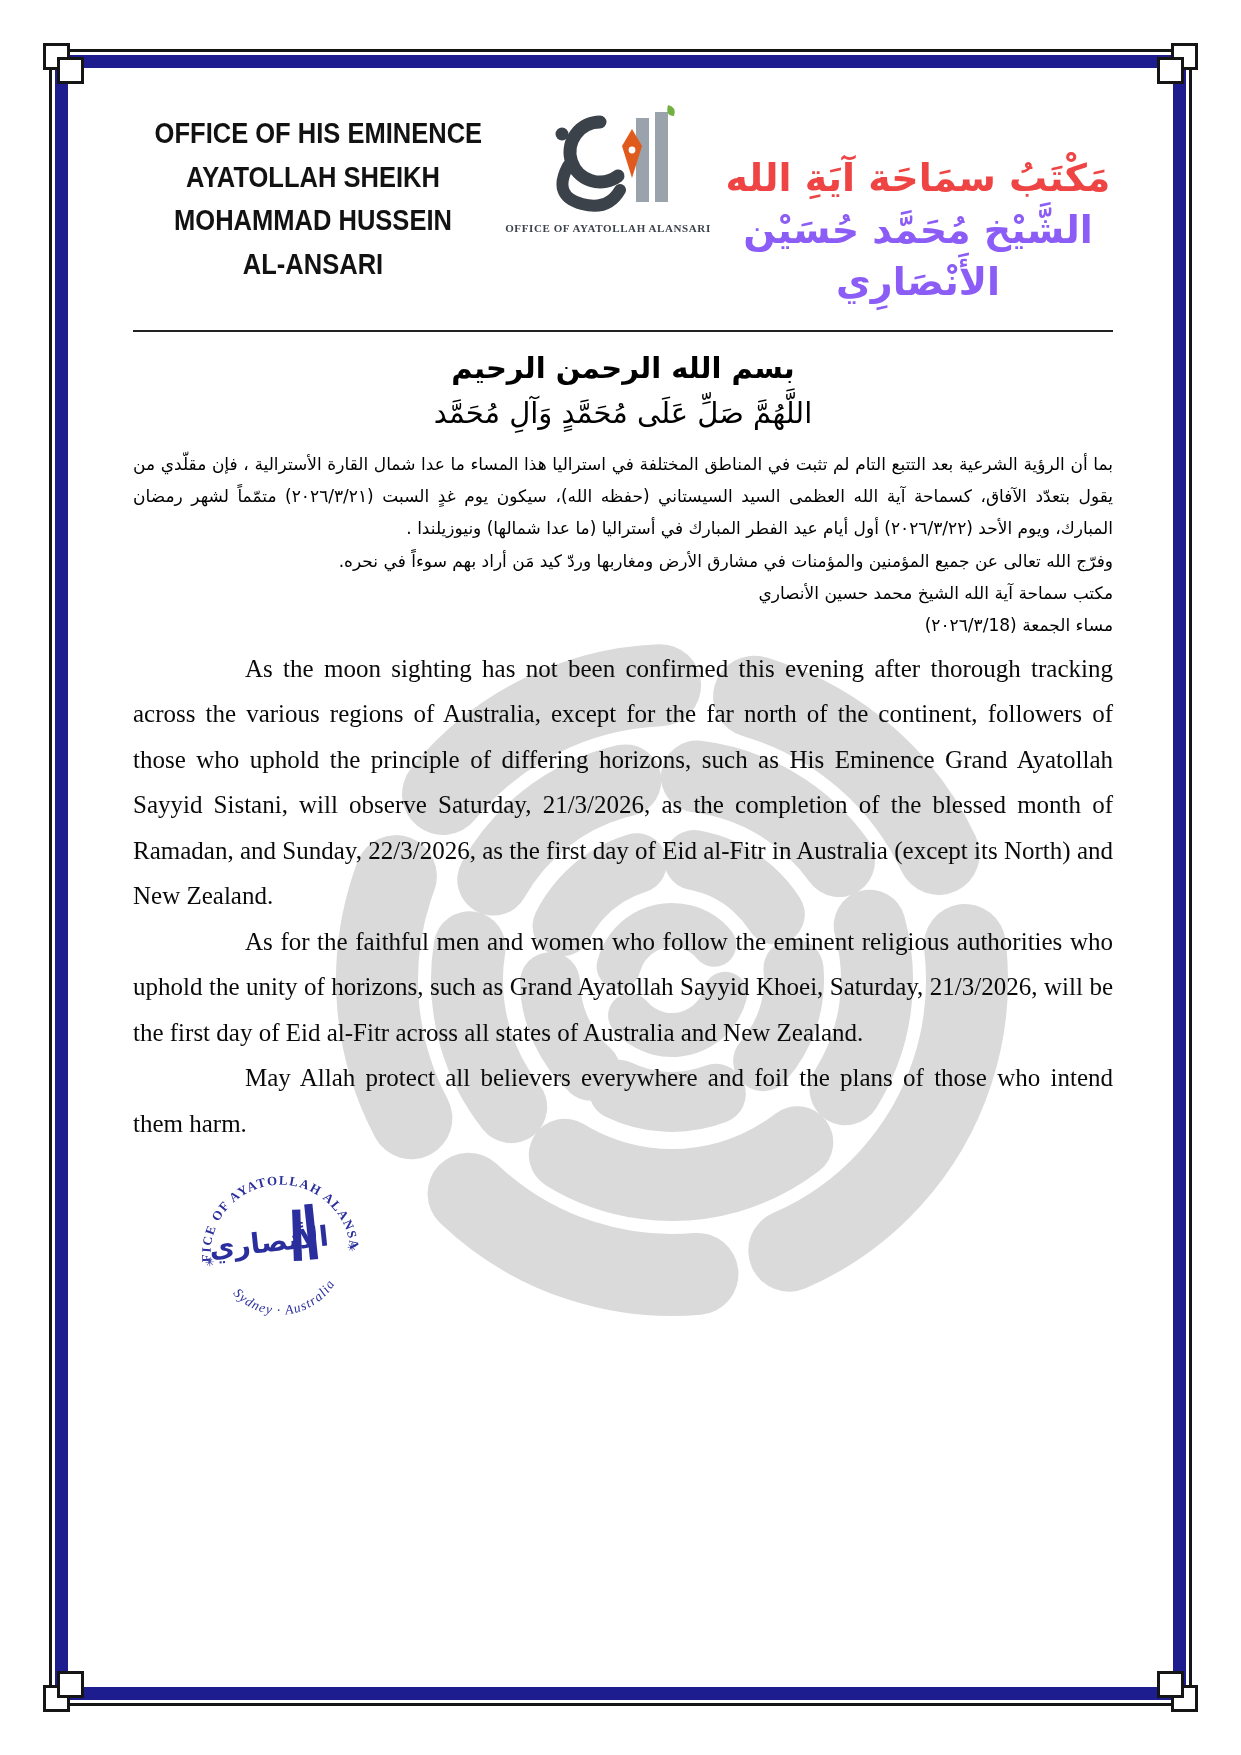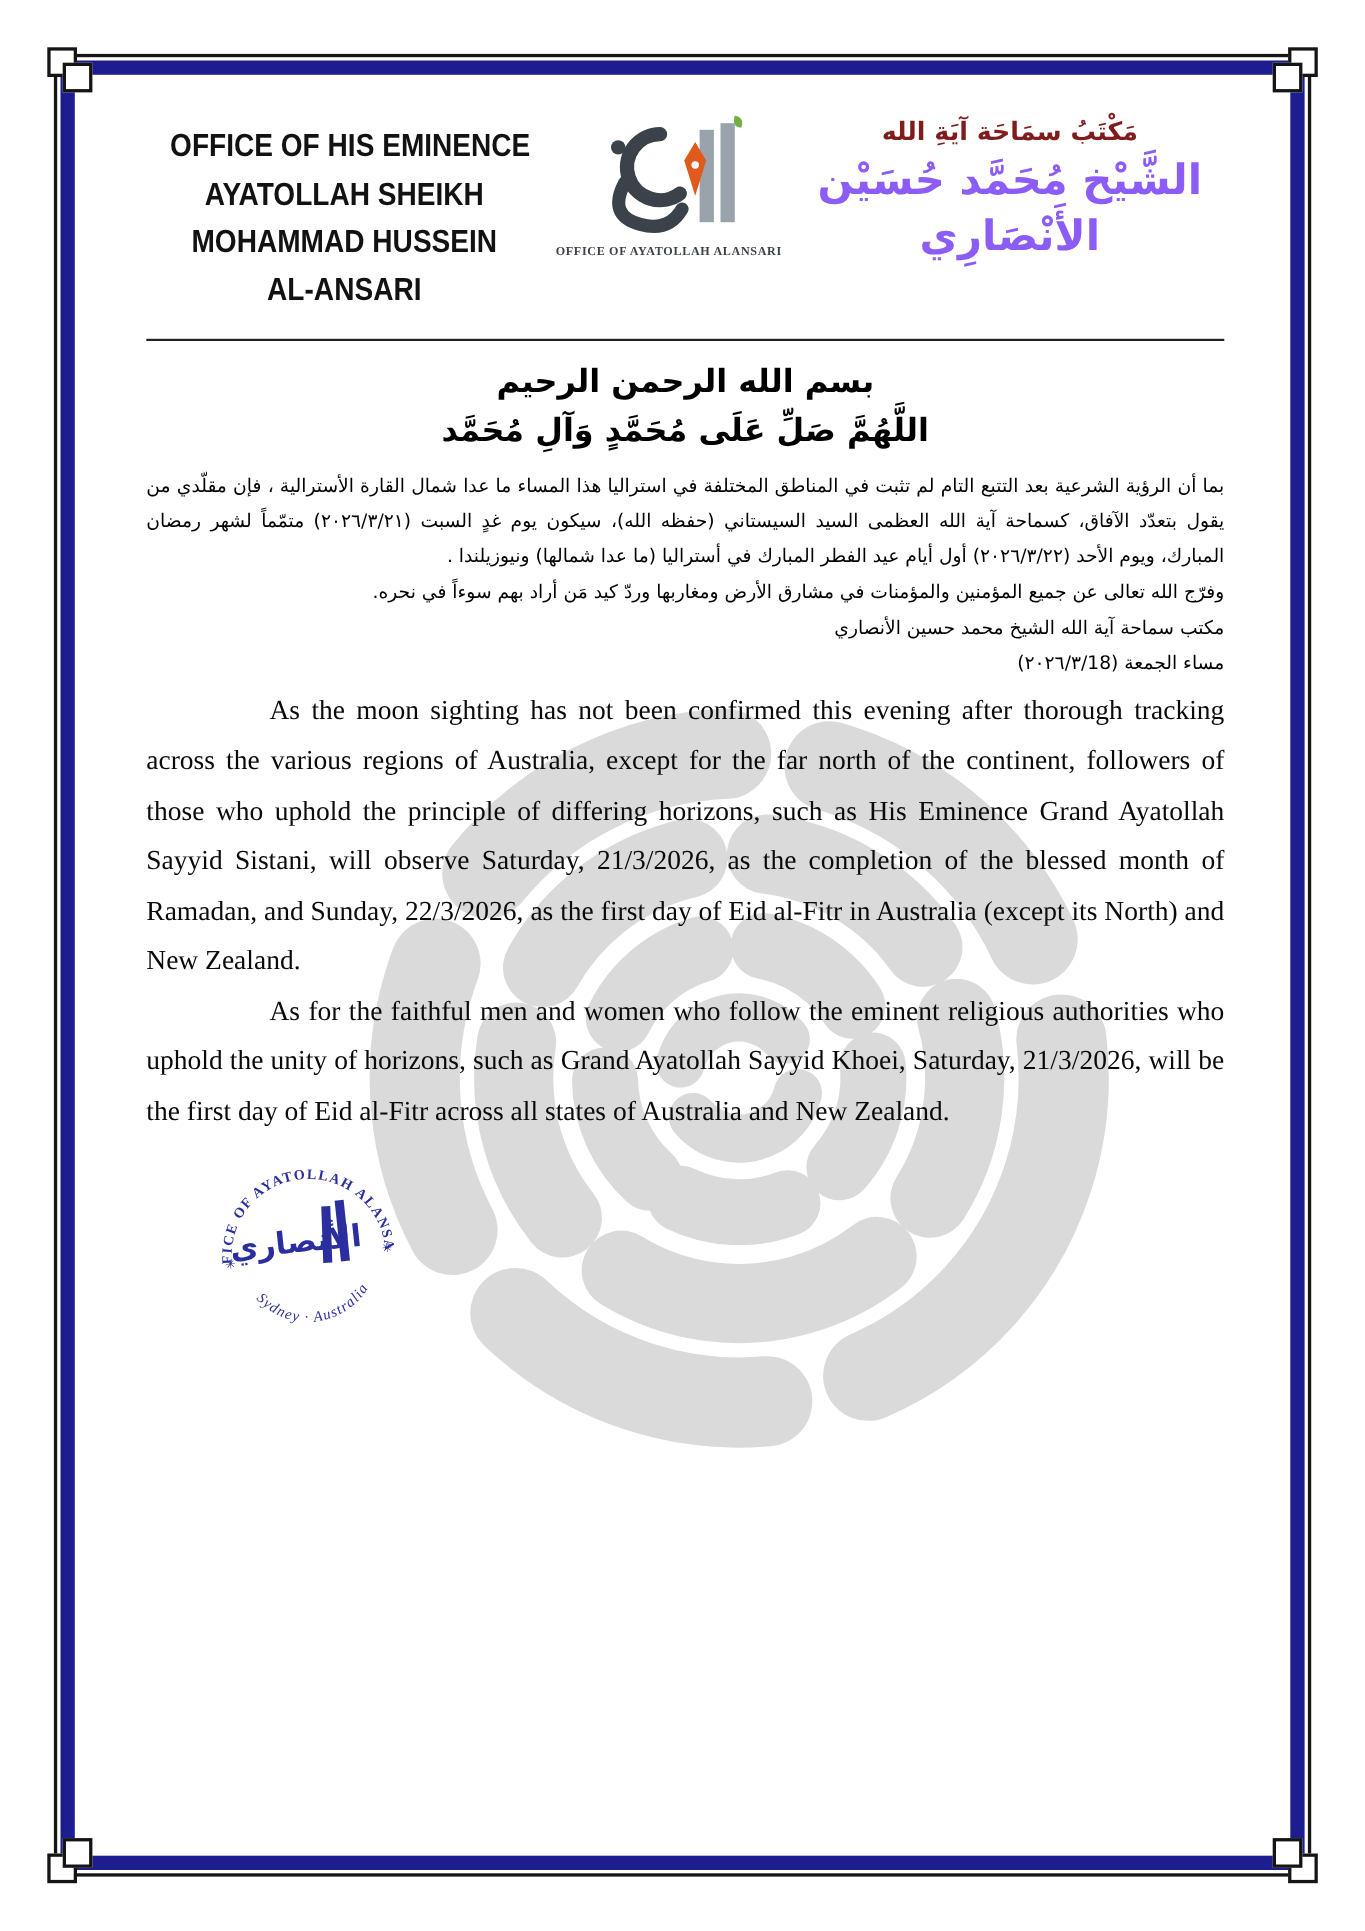--- a/index.html
+++ b/index.html
@@ -56,38 +56,38 @@
   }
   .hdr-logo{ width:230px; text-align:center; padding-top:6px; }
   .hdr-logo .caption{
     font-family:"Liberation Serif", serif;
     font-weight:bold; font-size:11px; letter-spacing:.6px;
     color:#3b424a; margin-top:2px; white-space:nowrap;
   }
   .hdr-arabic{ flex:1; text-align:center; direction:rtl; padding-top:8px;}
   .hdr-arabic .l1{
     font-family:"DejaVu Sans", sans-serif;
-    font-size:23px; font-weight:600; line-height:1.3; color:#7f1d1d;
+    font-size:38px; font-weight:600; line-height:1.3; color:#ef4444;margin-top:48px;
   }
   .hdr-arabic .l2{
     font-family:"DejaVu Sans", sans-serif;
     font-size:38px; font-weight:bold; line-height:1.35; color:#8b5cf6; margin-top:2px;
   }
 
   .rule{ border:none; border-top:2px solid #222; margin-top:22px; }
 
   .bismillah{
     margin-top:14px; text-align:center; direction:rtl;
     font-family:"DejaVu Sans", sans-serif;
     font-weight:bold; font-size:29px; line-height:1.55; color:#000;
   }
   .salawat{
     text-align:center; direction:rtl;
     font-family:"DejaVu Sans", sans-serif;
-    font-weight:bold; font-size:29px; line-height:1.55; color:#000;
+    font-weight:normal; font-size:29px; line-height:1.55; color:#000;
   }
 
   .ar-body{ margin-top:12px; }
   .ar-body p{
     font-family:"DejaVu Sans", sans-serif;
     font-size:17px; line-height:1.9;
     text-align:justify; direction:rtl; color:#000;
   }
   .ar-sig{ text-align:right; }
 
@@ -171,20 +171,21 @@
   <div class="ar-body">
     <p>بما أن الرؤية الشرعية بعد التتبع التام لم تثبت في المناطق المختلفة في استراليا هذا المساء ما عدا شمال القارة الأسترالية ، فإن مقلّدي من يقول بتعدّد الآفاق، كسماحة آية الله العظمى السيد السيستاني (حفظه الله)، سيكون يوم غدٍ السبت (٢٠٢٦/٣/٢١) متمّماً لشهر رمضان المبارك، ويوم الأحد (٢٠٢٦/٣/٢٢) أول أيام عيد الفطر المبارك في أستراليا (ما عدا شمالها) ونيوزيلندا .</p>
     <p>وفرّج الله تعالى عن جميع المؤمنين والمؤمنات في مشارق الأرض ومغاربها وردّ كيد مَن أراد بهم سوءاً في نحره.</p>
     <p class="ar-sig">مكتب سماحة آية الله الشيخ محمد حسين الأنصاري</p>
     <p class="ar-sig">مساء الجمعة (٢٠٢٦/٣/18)</p>
   </div>
 
   <div class="en-body">
     <p>As the moon sighting has not been confirmed this evening after thorough tracking across the various regions of Australia, except for the far north of the continent, followers of those who uphold the principle of differing horizons, such as His Eminence Grand Ayatollah Sayyid Sistani, will observe Saturday, 21/3/2026, as the completion of the blessed month of Ramadan, and Sunday, 22/3/2026, as the first day of Eid al-Fitr in Australia (except its North) and New Zealand.</p>
     <p>As for the faithful men and women who follow the eminent religious authorities who uphold the unity of horizons, such as Grand Ayatollah Sayyid Khoei, Saturday, 21/3/2026, will be the first day of Eid al-Fitr across all states of Australia and New Zealand.</p>
+    <p>May Allah protect all believers everywhere and foil the plans of those who intend them harm.</p>
   </div>
 
   <div class="stamp-wrap">
     <svg width="190" height="180" viewBox="0 0 180 175" aria-hidden="true">
       <defs>
         <path id="arcTop" d="M 22,92 A 68,68 0 1 1 158,92"></path>
         <path id="arcBot" d="M 30,104 A 62,62 0 0 0 150,104"></path>
       </defs>
       <text font-size="12.5" font-weight="bold" fill="#2b2f9e" letter-spacing="1.4" font-family="Liberation Serif, serif">
         <textPath href="#arcTop" startOffset="50%" text-anchor="middle">OFFICE OF AYATOLLAH ALANSARI</textPath>

